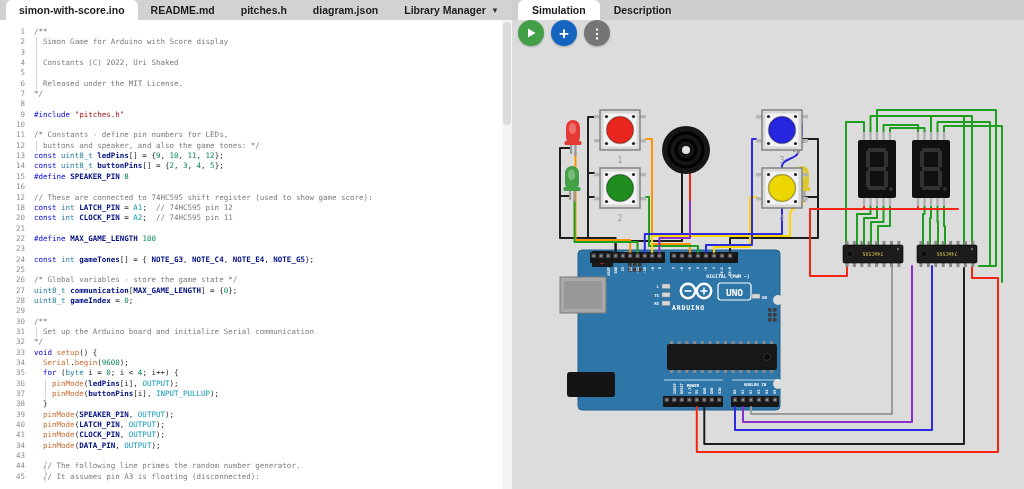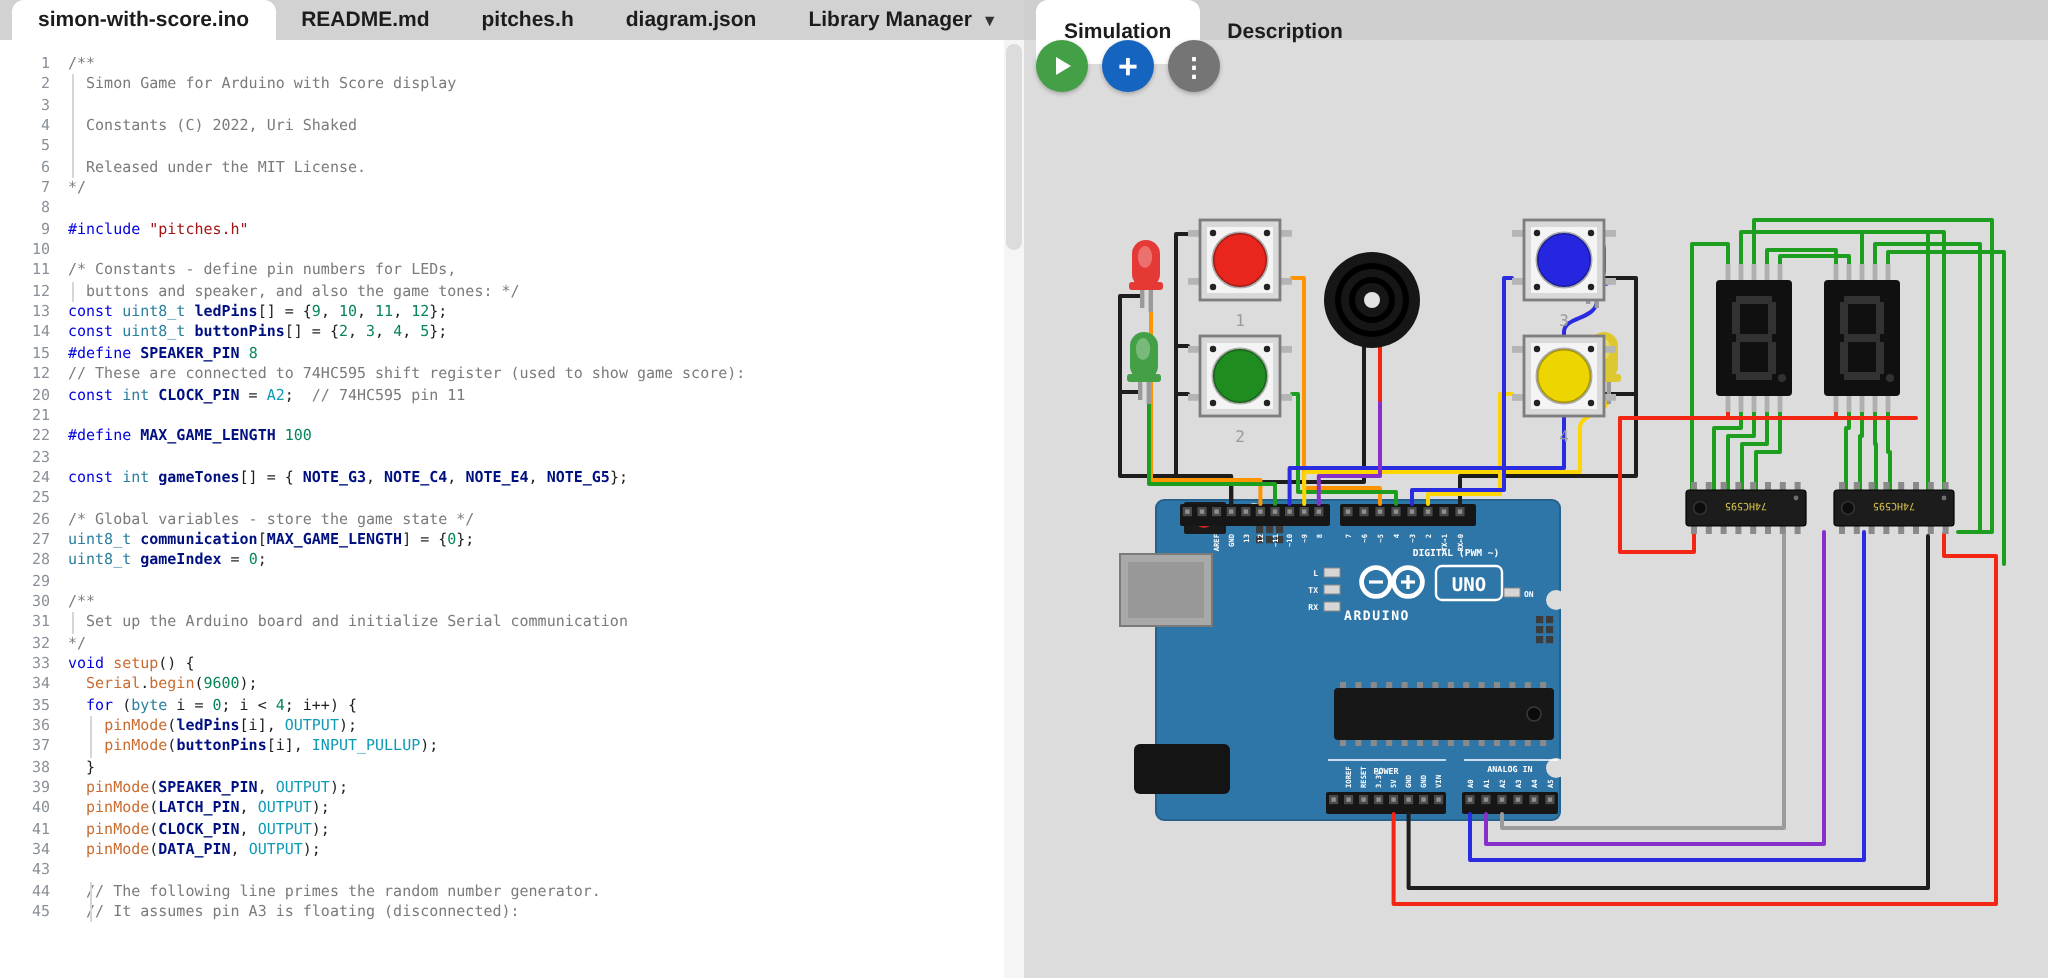--- a/index.html
+++ b/index.html
@@ -17,21 +17,21 @@
   .gut{width:34px;flex:none;text-align:right;padding-right:9px;color:#8a9199;user-select:none;}
   .txt{position:relative;flex:1;color:#1e1e1e;}
   .txt .guide{position:absolute;top:0;bottom:0;width:0;border-left:1px solid #d6d6d6;}
   .cm{color:#7b7b7b}.kw{color:#0000e0}.ty{color:#2a7f9e}.vr{color:#001080;font-weight:600}
   .nm{color:#098658}.st{color:#a31515}.fn{color:#c96b2f}.ac{color:#0e9ab5}.pl{color:#1e1e1e}
   .vscroll{position:absolute;top:20px;right:0;width:10px;bottom:0;background:#f5f5f5;}
   .vscroll .thumb{position:absolute;top:2px;left:1px;width:8px;height:103px;background:#dcdcdc;border-radius:4px;}
   
   .sim{width:512px;height:489px;background:#dcdcdc;position:relative;flex:none;}
   .simheader{height:20px;background:#cfcfcf;display:flex;align-items:stretch;font-size:10.5px;color:#1c1c1c;}
-  .stab{padding:16px 14px;display:flex;align-items:center;font-weight:600;cursor:pointer;white-space:nowrap;}
+  .stab{padding:4px 14px;display:flex;align-items:center;font-weight:600;cursor:pointer;white-space:nowrap;}
   .stab.active{background:#fff;border-radius:6px 6px 0 0;font-weight:700;margin-left:6px;}
   .controls{position:absolute;top:20px;left:6px;display:flex;gap:7px;z-index:5;}
   .ctl{width:26px;height:26px;border-radius:50%;display:flex;align-items:center;justify-content:center;color:#fff;cursor:pointer;box-shadow:0 1px 2px rgba(0,0,0,.25);}
   .ctl.play{background:#43a047;}
   .ctl.plus{background:#1565c0;font-size:17px;font-weight:700;line-height:1;}
   .ctl.menu{background:#757575;font-size:13px;font-weight:700;letter-spacing:0;}
   .circuit{position:absolute;top:0;left:0;}
   svg text{font-family:"DejaVu Sans Mono","Liberation Mono",monospace;}
 </style>
 </head>
@@ -57,21 +57,23 @@
           <div class="line"><span class="gut">6</span><span class="txt"><span class="guide" style="left: 2px;"></span><span class="cm">  Released under the MIT License.</span></span></div>
           <div class="line"><span class="gut">7</span><span class="txt"><span class="cm">*/</span></span></div>
           <div class="line"><span class="gut">8</span><span class="txt"></span></div>
           <div class="line"><span class="gut">9</span><span class="txt"><span class="kw">#include</span><span class="pl"> </span><span class="st">"pitches.h"</span></span></div>
           <div class="line"><span class="gut">10</span><span class="txt"></span></div>
           <div class="line"><span class="gut">11</span><span class="txt"><span class="cm">/* Constants - define pin numbers for LEDs,</span></span></div>
           <div class="line"><span class="gut">12</span><span class="txt"><span class="guide" style="left: 2px;"></span><span class="cm">  buttons and speaker, and also the game tones: */</span></span></div>
           <div class="line"><span class="gut">13</span><span class="txt"><span class="kw">const</span><span class="pl"> </span><span class="ty">uint8_t</span><span class="pl"> </span><span class="vr">ledPins</span><span class="pl">[] = {</span><span class="nm">9</span><span class="pl">, </span><span class="nm">10</span><span class="pl">, </span><span class="nm">11</span><span class="pl">, </span><span class="nm">12</span><span class="pl">};</span></span></div>
           <div class="line"><span class="gut">14</span><span class="txt"><span class="kw">const</span><span class="pl"> </span><span class="ty">uint8_t</span><span class="pl"> </span><span class="vr">buttonPins</span><span class="pl">[] = {</span><span class="nm">2</span><span class="pl">, </span><span class="nm">3</span><span class="pl">, </span><span class="nm">4</span><span class="pl">, </span><span class="nm">5</span><span class="pl">};</span></span></div>
           <div class="line"><span class="gut">15</span><span class="txt"><span class="kw">#define</span><span class="pl"> </span><span class="vr">SPEAKER_PIN</span><span class="pl"> </span><span class="nm">8</span></span></div>
+          <div class="line"><span class="gut">16</span><span class="txt"></span></div>
           <div class="line"><span class="gut">12</span><span class="txt"><span class="cm">// These are connected to 74HC595 shift register (used to show game score):</span></span></div>
+          <div class="line"><span class="gut">18</span><span class="txt"><span class="kw">const</span><span class="pl"> </span><span class="ty">int</span><span class="pl"> </span><span class="vr">LATCH_PIN</span><span class="pl"> = </span><span class="ac">A1</span><span class="pl">;  </span><span class="cm">// 74HC595 pin 12</span></span></div>
           <div class="line"><span class="gut">20</span><span class="txt"><span class="kw">const</span><span class="pl"> </span><span class="ty">int</span><span class="pl"> </span><span class="vr">CLOCK_PIN</span><span class="pl"> = </span><span class="ac">A2</span><span class="pl">;  </span><span class="cm">// 74HC595 pin 11</span></span></div>
           <div class="line"><span class="gut">21</span><span class="txt"></span></div>
           <div class="line"><span class="gut">22</span><span class="txt"><span class="kw">#define</span><span class="pl"> </span><span class="vr">MAX_GAME_LENGTH</span><span class="pl"> </span><span class="nm">100</span></span></div>
           <div class="line"><span class="gut">23</span><span class="txt"></span></div>
           <div class="line"><span class="gut">24</span><span class="txt"><span class="kw">const</span><span class="pl"> </span><span class="ty">int</span><span class="pl"> </span><span class="vr">gameTones</span><span class="pl">[] = { </span><span class="vr">NOTE_G3</span><span class="pl">, </span><span class="vr">NOTE_C4</span><span class="pl">, </span><span class="vr">NOTE_E4</span><span class="pl">, </span><span class="vr">NOTE_G5</span><span class="pl">};</span></span></div>
           <div class="line"><span class="gut">25</span><span class="txt"></span></div>
           <div class="line"><span class="gut">26</span><span class="txt"><span class="cm">/* Global variables - store the game state */</span></span></div>
           <div class="line"><span class="gut">27</span><span class="txt"><span class="ty">uint8_t</span><span class="pl"> </span><span class="vr">communication</span><span class="pl">[</span><span class="vr">MAX_GAME_LENGTH</span><span class="pl">] = {</span><span class="nm">0</span><span class="pl">};</span></span></div>
           <div class="line"><span class="gut">28</span><span class="txt"><span class="ty">uint8_t</span><span class="pl"> </span><span class="vr">gameIndex</span><span class="pl"> = </span><span class="nm">0</span><span class="pl">;</span></span></div>
           <div class="line"><span class="gut">29</span><span class="txt"></span></div>

